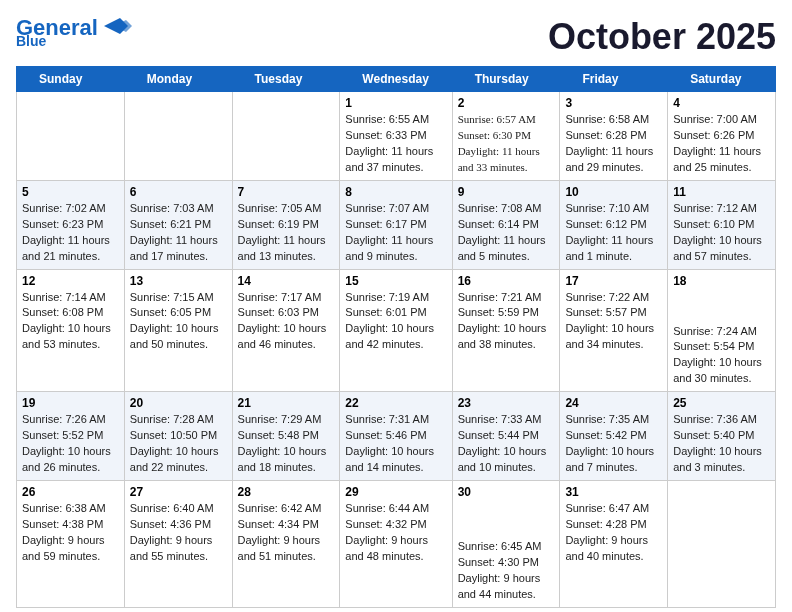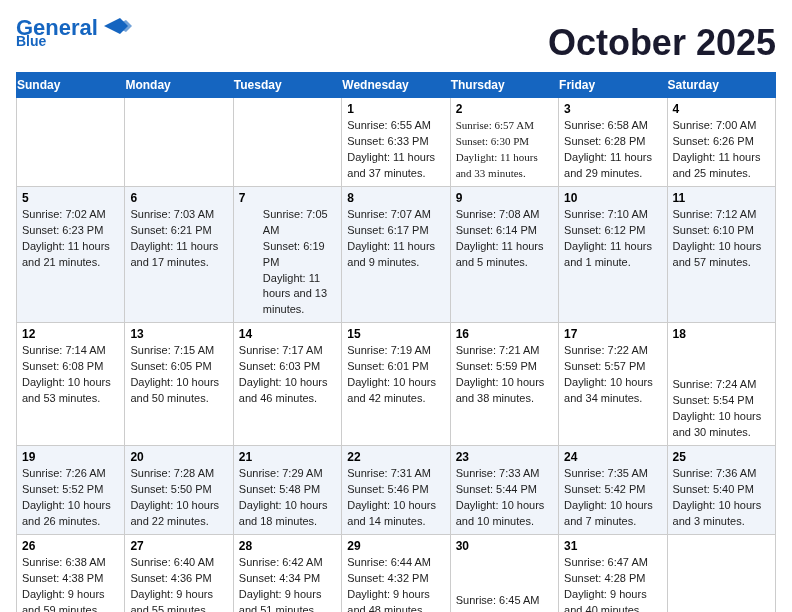--- a/index.html
+++ b/index.html
@@ -25,41 +25,40 @@
       font-size: 22px;
       font-weight: bold;
       color: #1a1a2e;
       line-height: 1.1;
     }
     .logo-text span {
       color: #1565c0;
     }
     .title-block {
       text-align: right;
-      margin-top: 6px;
     }
     .month-title {
       font-size: 36px;
       font-weight: bold;
       color: #1a1a2e;
     }
     .location {
       font-size: 16px;
       color: #333;
     }
     .calendar {
       width: 100%;
       border-collapse: collapse;
       font-size: 11px;
     }
     .calendar th {
       background: #1565c0;
       color: #fff;
       text-align: left;
-      padding: 5px 0;
+      padding: 5px 22px;
       font-size: 12px;
       font-weight: bold;
       border: 1px solid #1565c0;
     }
     .calendar td {
       vertical-align: top;
       padding: 4px 5px;
       border: 1px solid #ccc;
       background: #fff;
       width: 107px;
@@ -153,21 +152,21 @@
 Daylight: 11 hours and 21 minutes.</div>
         </td>
         <td>
           <span class="day-num">6</span>
           <div class="day-info" style="white-space: pre-line;">Sunrise: 7:03 AM
 Sunset: 6:21 PM
 Daylight: 11 hours and 17 minutes.</div>
         </td>
         <td>
           <span class="day-num">7</span>
-          <div class="day-info" style="white-space: pre-line; margin-left: 24px;">Sunrise: 7:05 AM
+          <div class="day-info" style="white-space: pre-line;">Sunrise: 7:05 AM
 Sunset: 6:19 PM
 Daylight: 11 hours and 13 minutes.</div>
         </td>
         <td>
           <span class="day-num">8</span>
           <div class="day-info" style="white-space: pre-line;">Sunrise: 7:07 AM
 Sunset: 6:17 PM
 Daylight: 11 hours and 9 minutes.</div>
         </td>
         <td>
@@ -236,21 +235,21 @@
       <tr>
         <td>
           <span class="day-num">19</span>
           <div class="day-info" style="white-space: pre-line;">Sunrise: 7:26 AM
 Sunset: 5:52 PM
 Daylight: 10 hours and 26 minutes.</div>
         </td>
         <td>
           <span class="day-num">20</span>
           <div class="day-info" style="white-space: pre-line;">Sunrise: 7:28 AM
-Sunset: 5:50 PM
+Sunset: 10:50 PM
 Daylight: 10 hours and 22 minutes.</div>
         </td>
         <td>
           <span class="day-num">21</span>
           <div class="day-info" style="white-space: pre-line;">Sunrise: 7:29 AM
 Sunset: 5:48 PM
 Daylight: 10 hours and 18 minutes.</div>
         </td>
         <td>
           <span class="day-num">22</span>

